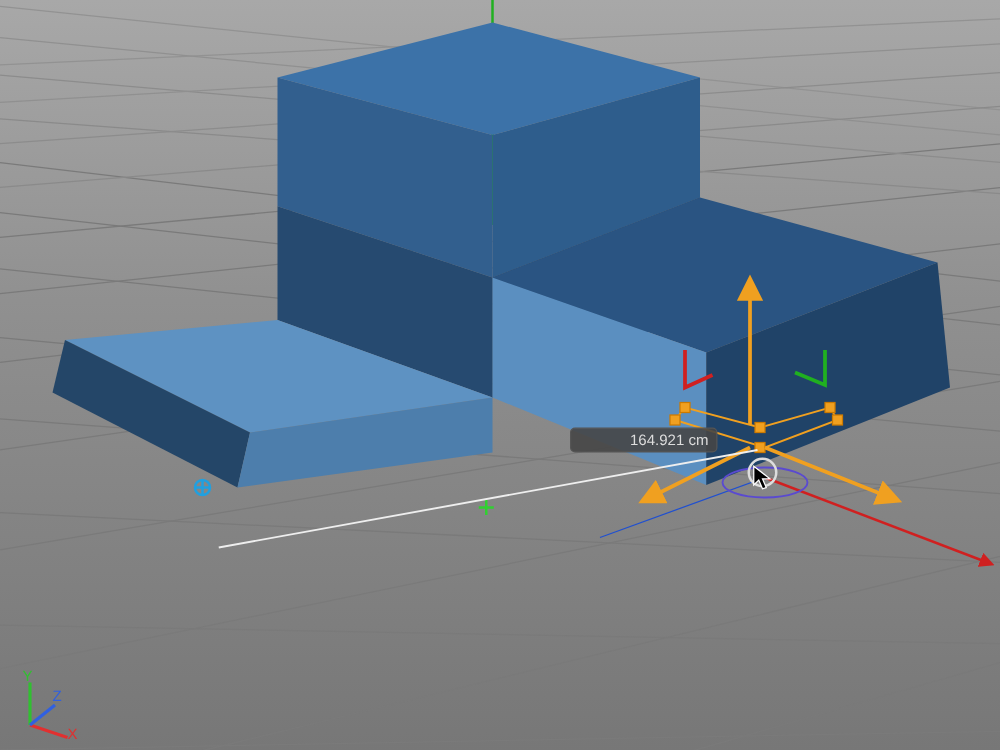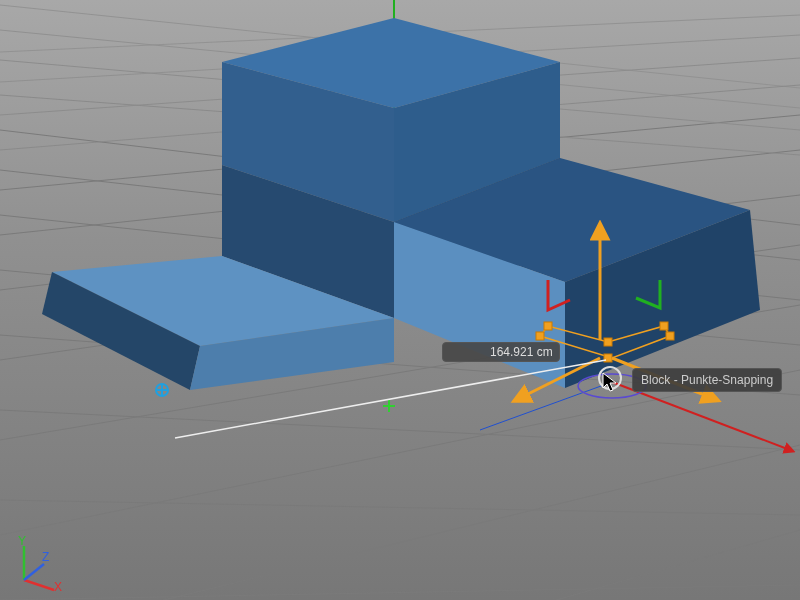--- a/index.html
+++ b/index.html
@@ -198,27 +198,24 @@
 
     <path d="M 548 280 L 548 310 L 570 300" fill="none" stroke="#d02020" stroke-width="3"></path>
     <path d="M 660 280 L 660 308 L 636 298" fill="none" stroke="#20b020" stroke-width="3"></path>
   </g>
 
   <line x1="175" y1="438" x2="606" y2="360" stroke="#eeeeee" stroke-width="1.5"></line>
 
   <circle cx="610" cy="378" r="11" fill="none" stroke="#ddd" stroke-width="2"></circle>
 </svg>
 
-<div class="measure-label" style="left:442px; top:342px;padding-left:47px;">
+<div class="measure-label" style="left:456px; top:342px;padding-left:47px;">
   <span>164.921 cm</span>
 </div>
 
-<div class="tooltip" style="left:632px; top:368px;">
-  <span>Block - Punkte-Snapping</span>
-</div>
 
 <svg class="cursor" style="left:602px; top:372px;" viewBox="0 0 16 22">
   <path d="M1 1 L1 16 L5 12 L8 19 L11 18 L8 11 L14 11 Z" fill="#000" stroke="#fff" stroke-width="1"></path>
 </svg>
 
 <div class="axis-compass">
   <svg width="60" height="60" viewBox="0 0 60 60">
     <line x1="18" y1="46" x2="48" y2="56" stroke="#e03030" stroke-width="2.5"></line>
     <line x1="18" y1="46" x2="18" y2="12" stroke="#30c030" stroke-width="2.5"></line>
     <line x1="18" y1="46" x2="38" y2="30" stroke="#3060e0" stroke-width="2.5"></line>

